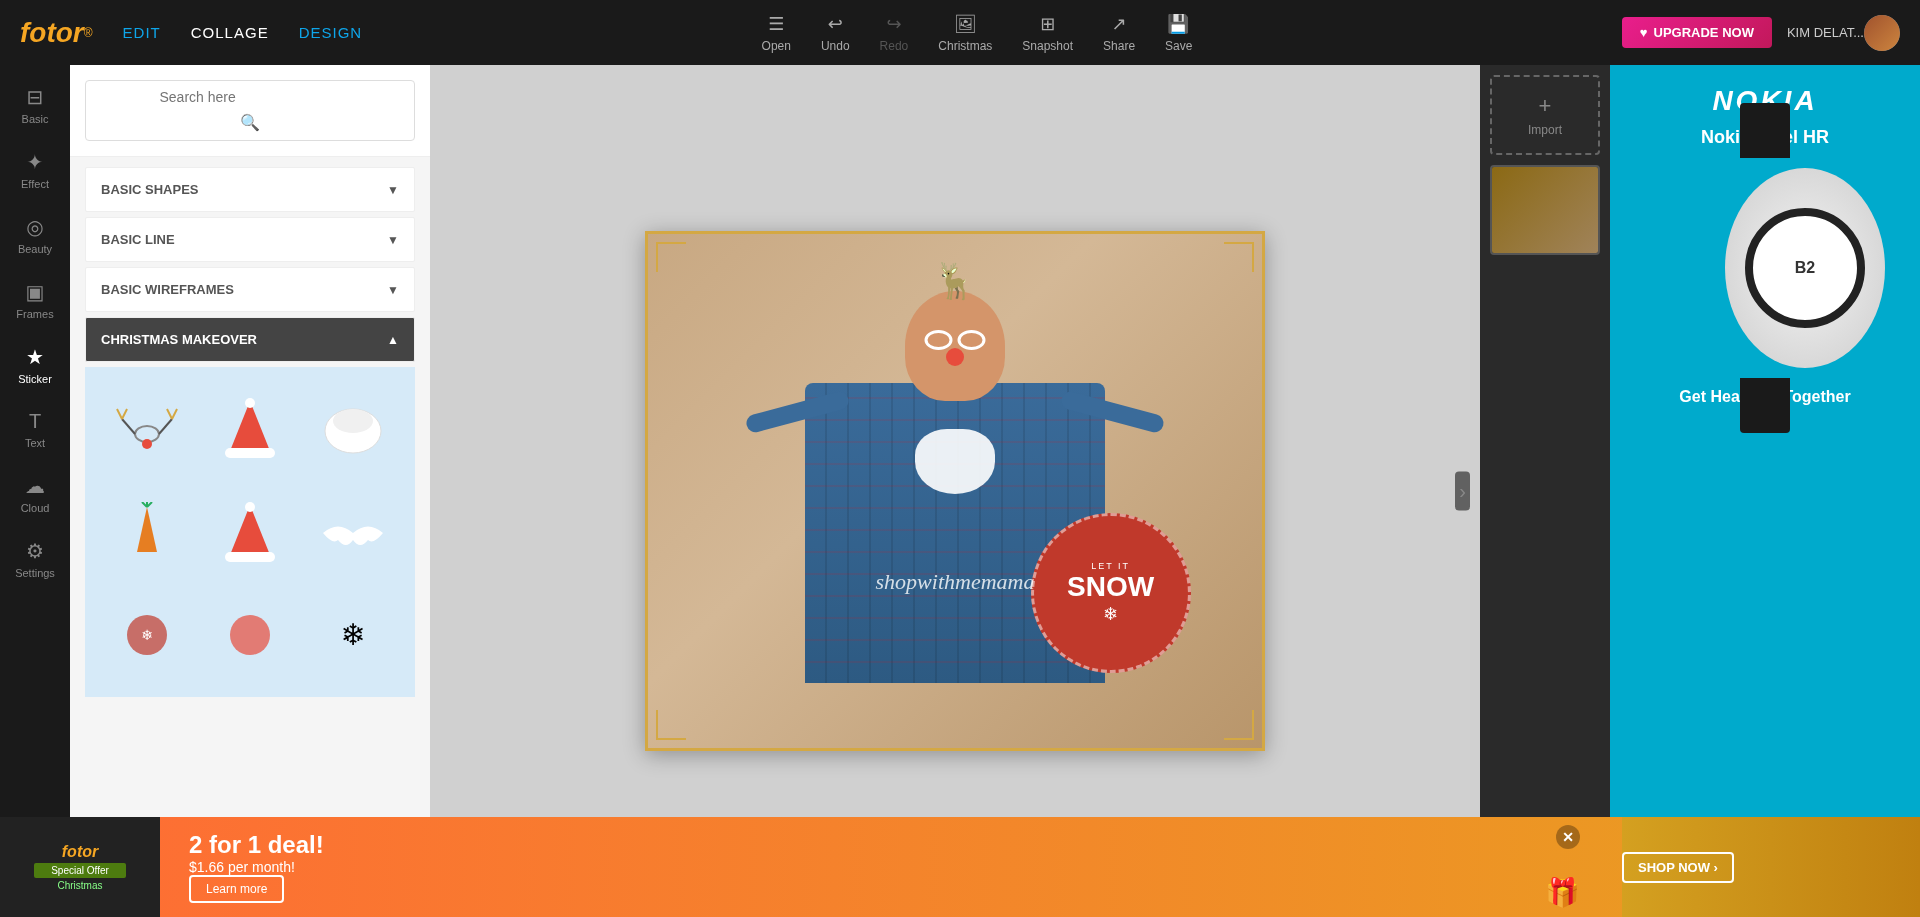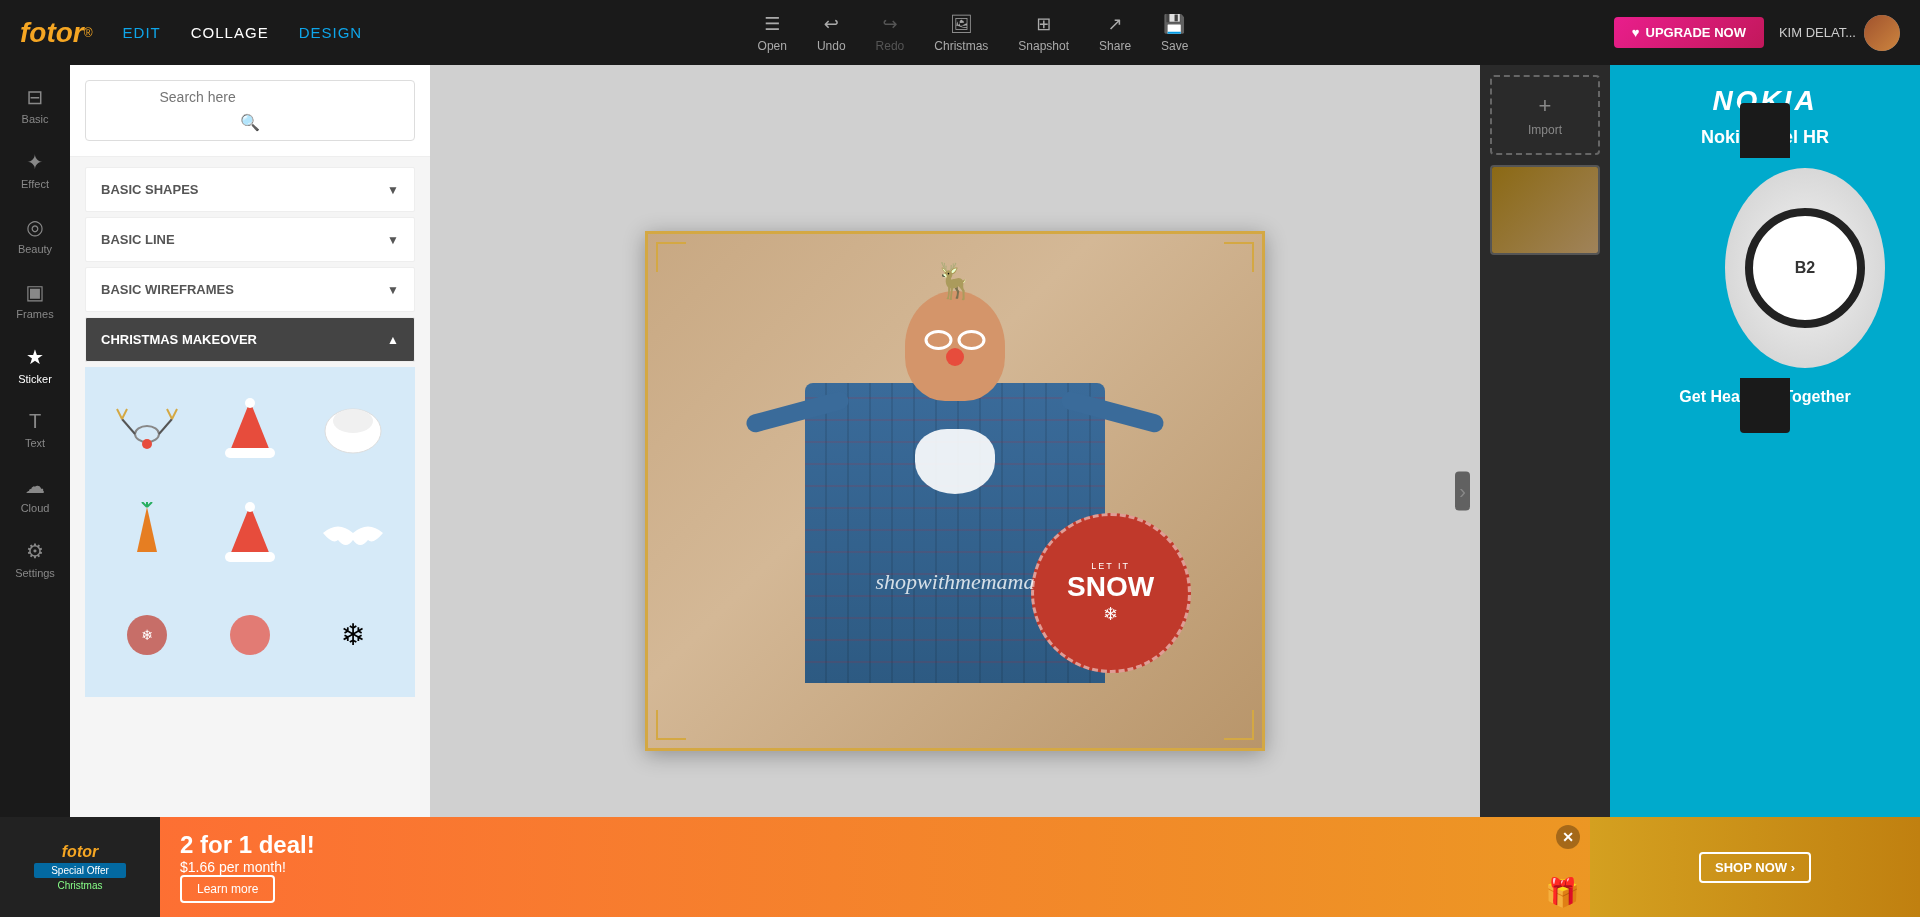--- a/index.html
+++ b/index.html
@@ -20,21 +20,21 @@
     .tool-btn { display: flex; flex-direction: column; align-items: center; cursor: pointer; color: #aaa; font-size: 12px; gap: 4px; }
     .tool-btn.disabled { color: #555; cursor: default; }
     .tool-icon { font-size: 18px; }
     .top-right { display: flex; align-items: center; gap: 15px; margin-left: 30px; }
     .upgrade-btn {
       background: linear-gradient(135deg, #e91e8c, #c2185b);
       color: #fff; border: none; padding: 8px 18px; border-radius: 4px;
       font-size: 13px; font-weight: bold; cursor: pointer; display: flex; align-items: center; gap: 6px;
     }
     .upgrade-btn::before { content: "♥"; color: #fff; }
-    .user-area { display: flex; align-items: center; gap: 8px; }
+    .user-area { display: flex; align-items: center; gap: 0; }
     .user-name { color: #ccc; font-size: 13px; }
     .user-avatar { width: 36px; height: 36px; border-radius: 50%; background: #888; overflow: hidden; }
     .user-avatar-img { width: 100%; height: 100%; background: linear-gradient(135deg, #a0522d, #cd853f); border-radius: 50%; }
 
     
     .main-layout { display: flex; height: calc(917px - 65px); }
 
     
     .sidebar-icons {
       width: 70px; background: #1a1a1a; display: flex; flex-direction: column; align-items: center;
@@ -217,41 +217,41 @@
       position: absolute; bottom: 0; left: 0; right: 0; height: 100px;
       background: linear-gradient(90deg, #ff6b35, #e8a020); display: flex; align-items: center;
       z-index: 200;
     }
     .banner-fotor {
       width: 160px; background: #222; height: 100%; display: flex;
       flex-direction: column; align-items: center; justify-content: center;
       padding: 5px; flex-shrink: 0;
     }
     .banner-fotor-logo { color: #f5a623; font-size: 16px; font-weight: bold; font-style: italic; }
-    .banner-special { color: #fff; font-size: 10px; background: #0369a1; padding: 2px 17px; border-radius: 2px; margin: 2px 0; }
+    .banner-special { color: #fff; font-size: 10px; background: #4d7c0f; padding: 2px 17px; border-radius: 2px; margin: 2px 0; }
     .banner-christmas { color: #88ff88; font-size: 10px; }
     .banner-main {
       flex: 1; display: flex; flex-direction: column; align-items: flex-start;
-      justify-content: center; padding: 10px 20px;
+      justify-content: center; padding: 10px 20px; margin-left: 9px;
     }
     .banner-deal { color: #fff; font-size: 24px; font-weight: bold; }
     .banner-price { color: #fff; font-size: 14px; }
     .banner-learn {
       background: transparent; border: 2px solid #fff; color: #fff;
       padding: 5px 15px; border-radius: 4px; font-size: 12px; cursor: pointer;
     }
     .banner-close {
       position: absolute; right: 340px; top: 8px;
       color: #fff; cursor: pointer; font-size: 18px;
       background: rgba(0,0,0,0.3); border-radius: 50%; width: 24px; height: 24px;
       display: flex; align-items: center; justify-content: center;
     }
     .banner-product-img {
-      width: 330px; height: 100%; background: linear-gradient(90deg, #d4a020, #c08010);
-      overflow: hidden; display: flex; align-items: center; justify-content: center;
+      width: 298px; height: 100%; background: linear-gradient(90deg, #d4a020, #c08010);
+      overflow: hidden; display: flex; align-items: center; 
       flex-shrink: 0;
     }
     .banner-shop-btn {
       background: transparent; border: 2px solid #fff; color: #fff;
       padding: 6px 14px; border-radius: 4px; font-size: 13px; cursor: pointer; font-weight: bold;
     }
 
     
     .close-x { color: #fff; font-weight: bold; font-size: 14px; }
   </style>

